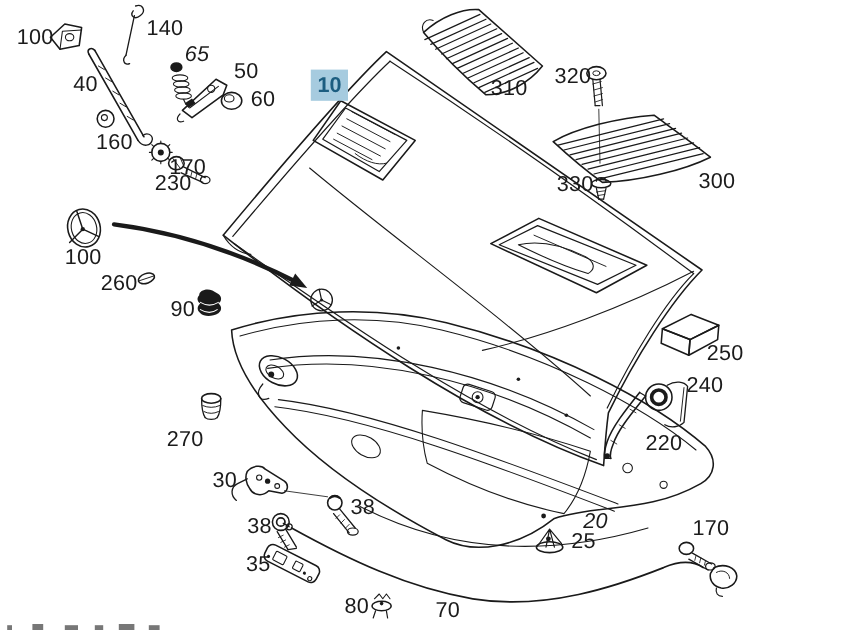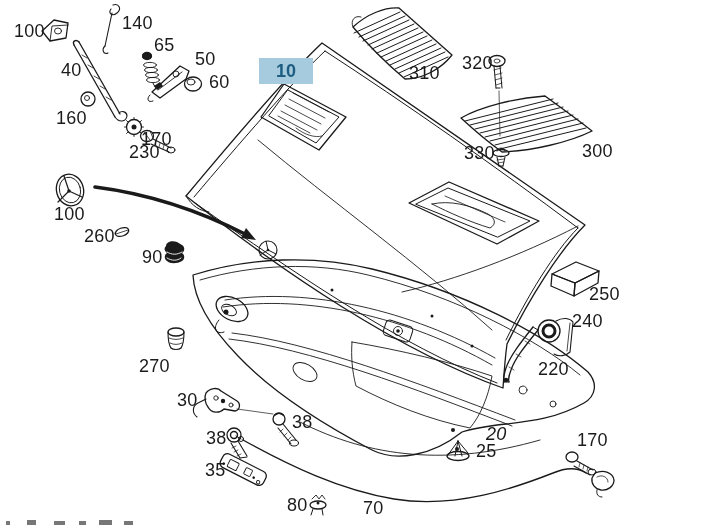--- a/index.html
+++ b/index.html
@@ -283,24 +283,24 @@
     <rect x="79" y="521" width="7" height="4"></rect>
     <rect x="99" y="520" width="13" height="5"></rect>
     <rect x="124" y="521" width="9" height="4"></rect>
   </g>
 </svg>
 
 <div>
       <div class="part-label" style="left: 14px; top: 22px;">100</div>
       <div class="part-label" style="left: 122px; top: 14px;">140</div>
       <div class="part-label" style="left: 61px; top: 61px;">40</div>
-      <div class="part-label" style="left: 154px; top: 36px;">65</div>
+      <div class="part-label" style="left: 154px; top: 36px; font-style: italic;">65</div>
       <div class="part-label" style="left: 195px; top: 50px;">50</div>
       <div class="part-label" style="left: 209px; top: 73px;">60</div>
-      <div class="part-label" style="left: 56px; top: 109px;">160</div>
+      <div class="part-label" style="left: 80px; top: 109px;">160</div>
       <div class="part-label" style="left: 101px; top: 130px; margin-left: 40px;">170</div>
       <div class="part-label" style="left: 129px; top: 143px;">230</div>
       <div class="part-label" style="left: 54px; top: 205px;">100</div>
       <div class="part-label" style="left: 84px; top: 227px;">260</div>
       <div class="part-label" style="left: 142px; top: 248px;">90</div>
       <div class="part-label" style="left: 139px; top: 333px; margin-top: 24px;">270</div>
       <div class="part-label" style="left: 409px; top: 64px;">310</div>
       <div class="part-label" style="left: 462px; top: 54px;">320</div>
       <div class="part-label" style="left: 464px; top: 144px;">330</div>
       <div class="part-label" style="left: 582px; top: 142px;">300</div>
@@ -311,15 +311,15 @@
       <div class="part-label" style="left: 476px; top: 442px;">25</div>
       <div class="part-label" style="left: 577px; top: 431px;">170</div>
       <div class="part-label" style="left: 177px; top: 391px;">30</div>
       <div class="part-label" style="left: 292px; top: 413px;">38</div>
       <div class="part-label" style="left: 206px; top: 429px;">38</div>
       <div class="part-label" style="left: 205px; top: 461px;">35</div>
       <div class="part-label" style="left: 287px; top: 496px;">80</div>
       <div class="part-label" style="left: 363px; top: 499px;">70</div>
     </div>
 
-<div class="selected-label" style="left: 259px; top: 58px; width: 54px; height: 26px; background: rgb(166, 203, 223); color: rgb(28, 93, 128);">10</div>
+<div class="selected-label" style="left: 259px; top: 58px; width: 31px; height: 26px; background: rgb(166, 203, 223); color: rgb(28, 93, 128);">10</div>
 
 </div>
 
 </body></html>

